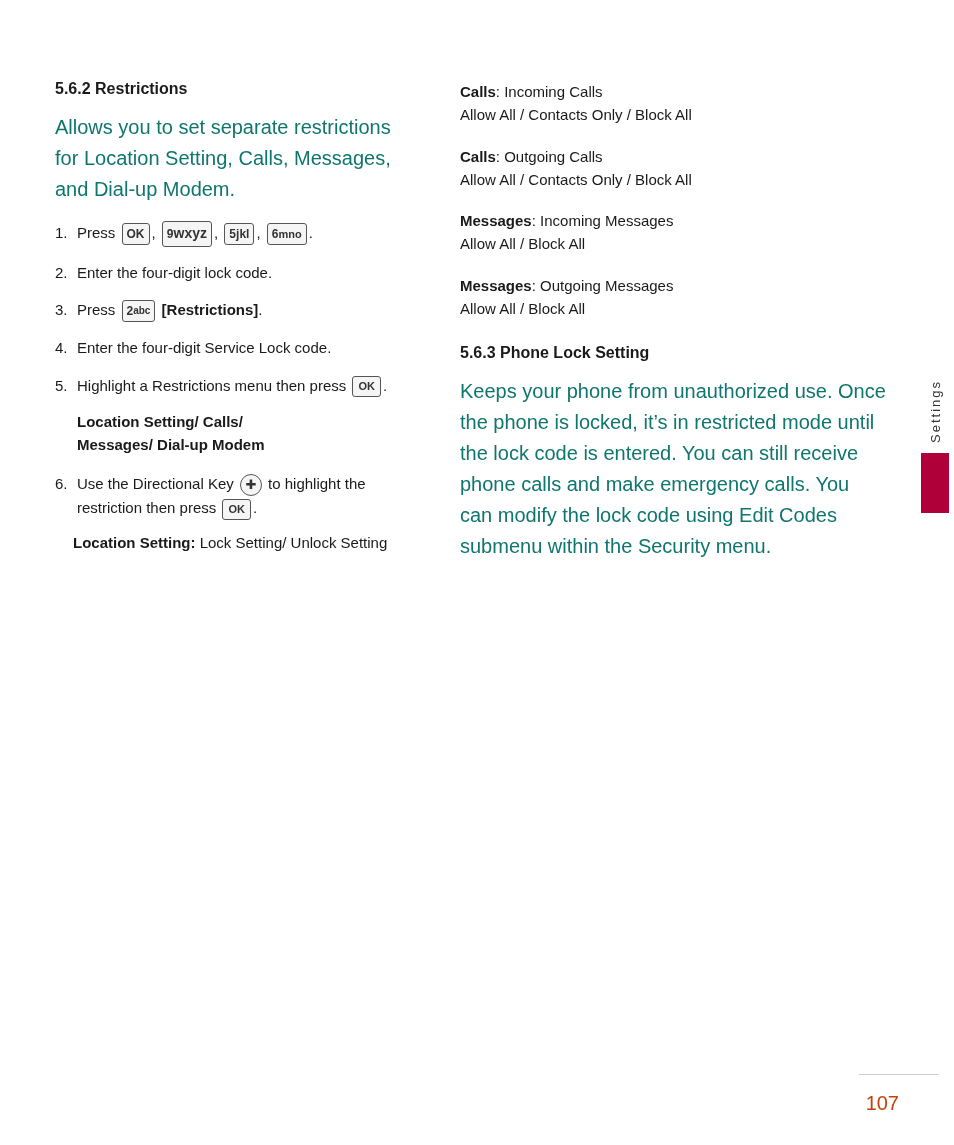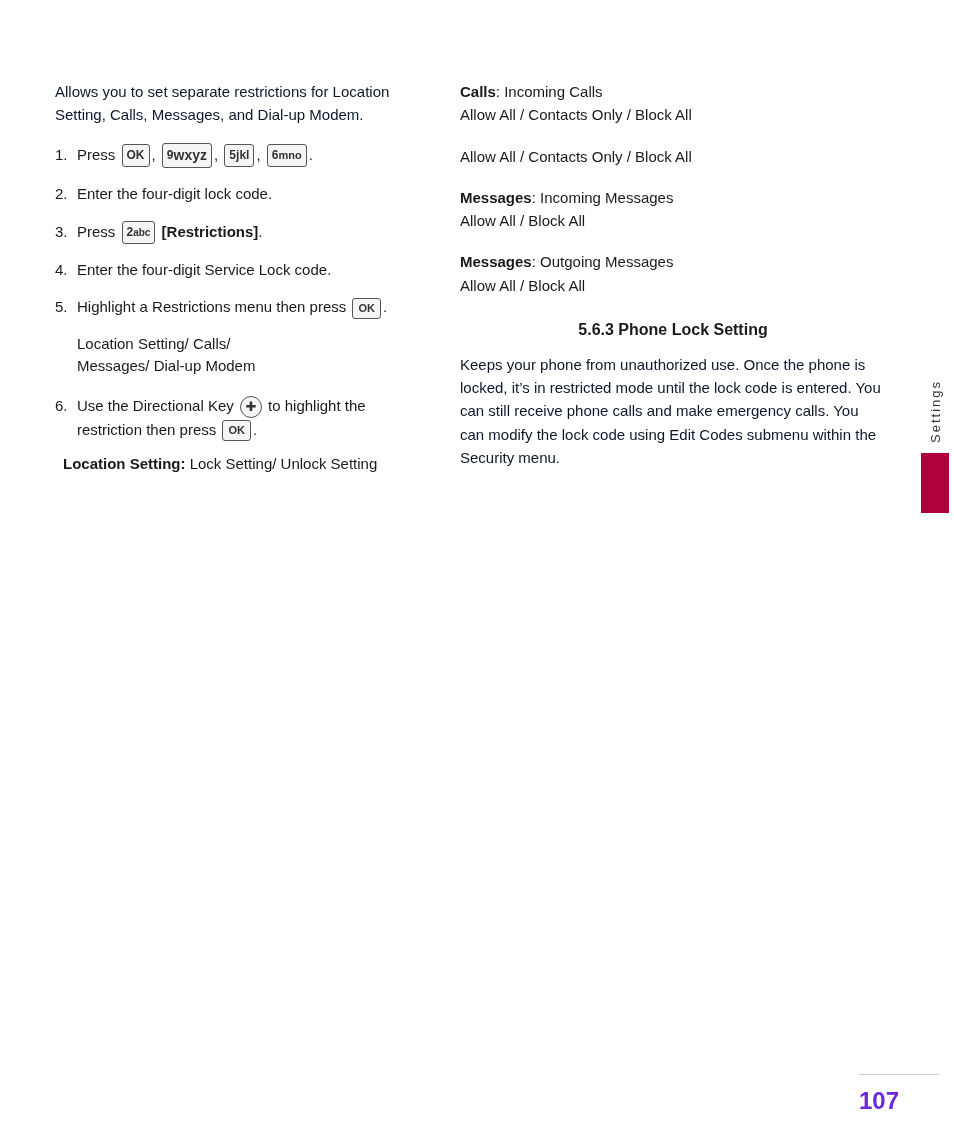--- a/index.html
+++ b/index.html
@@ -55,36 +55,36 @@
       width: 28px;
       height: 60px;
       background: #b0003a;
       margin-bottom: 20px;
     }
 
     .page-number-area {
       position: absolute;
       bottom: 30px;
       right: 55px;
-      font-size: 24px;
-      font-weight: bold;
-      color: #6d28d9;
+      font-size: 20px;
+      font-weight: normal;
+      color: #c2410c;
     }
 
     .section-title {
       font-size: 16px;
       font-weight: bold;
       margin-bottom: 14px;
       color: #1a1a1a;
     }
 
     .body-text {
-      font-size: 15px;
+      font-size: 20px;
       line-height: 1.55;
-      color: #0f172a;
+      color: #0f766e;
       margin-bottom: 16px;
     }
 
     .step {
       display: flex;
       align-items: flex-start;
       margin-bottom: 14px;
       font-size: 15px;
       line-height: 1.55;
       color: #1a1a1a;
@@ -142,21 +142,21 @@
       font-size: 13px;
       color: #333;
       background: #f5f5f5;
       width: 22px;
       height: 22px;
       vertical-align: middle;
       margin: 0 2px;
     }
 
     .sub-list-title {
-      font-weight: normal;
+      font-weight: bold;
       font-size: 15px;
       margin-bottom: 4px;
       line-height: 1.5;
     }
 
     .bold {
       font-weight: bold;
     }
 
     .right-item {
@@ -176,20 +176,21 @@
       bottom: 70px;
       right: 15px;
     }
   </style>
 </head>
 <body>
 
 <div class="page-container">
 
   <div class="left-column">
+    <div class="section-title">5.6.2 Restrictions</div>
 
     <div class="body-text">Allows you to set separate restrictions for Location Setting, Calls, Messages, and Dial-up Modem.</div>
 
     <div class="step">
       <span class="step-num">1.</span>
       <span class="step-content">
         Press
         <span class="key-icon">OK</span>,
         <span class="key-icon">9<sup style="font-size:14px">wxyz</sup></span>,
         <span class="key-icon">5<sup style="font-size:12px">jkl</sup></span>,
@@ -227,56 +228,59 @@
 
     <div class="step">
       <span class="step-num">6.</span>
       <span class="step-content">
         Use the Directional Key
         <span class="key-icon-dir">✚</span>
         to highlight the restriction then press <span class="key-icon-ok">OK</span>.
       </span>
     </div>
 
-    <div style="margin-left: 8px; margin-bottom: 16px;">
+    <div style="margin-left: 18px; margin-bottom: 16px;">
       
       <span class="bold">Location Setting: </span>
       <span> Lock Setting/ Unlock Setting</span>
     </div>
   </div>
 
   <div class="right-column">
 
     <div class="right-item">
       <div class="right-item-text">
         <span class="bold">Calls</span><span>: Incoming Calls</span>
       </div>
       <div class="right-item-text">Allow All / Contacts Only / Block All</div>
     </div>
 
     <div class="right-item">
+      <div class="right-item-text">
+        <span class="bold">Calls</span><span>: Outgoing Calls</span>
+      </div>
       <div class="right-item-text">Allow All / Contacts Only / Block All</div>
     </div>
 
     <div class="right-item">
       <div class="right-item-text">
         <span class="bold">Messages</span><span>: Incoming Messages</span>
       </div>
       <div class="right-item-text">Allow All / Block All</div>
     </div>
 
     <div class="right-item">
       <div class="right-item-text">
         <span class="bold">Messages</span><span>: Outgoing Messages</span>
       </div>
       <div class="right-item-text">Allow All / Block All</div>
     </div>
 
 
-    <div class="section-title" style="margin-top: 24px; text-align: center;">5.6.3 Phone Lock Setting</div>
+    <div class="section-title" style="margin-top: 24px;">5.6.3 Phone Lock Setting</div>
 
     <div class="body-text">Keeps your phone from unauthorized use. Once the phone is locked, it’s in restricted mode until the lock code is entered. You can still receive phone calls and make emergency calls. You can modify the lock code using Edit Codes submenu within the Security menu.</div>
 
   </div>
 
   <div class="sidebar">
     <div class="sidebar-text">Settings</div>
     <div class="sidebar-bar"></div>
   </div>
 </div>

